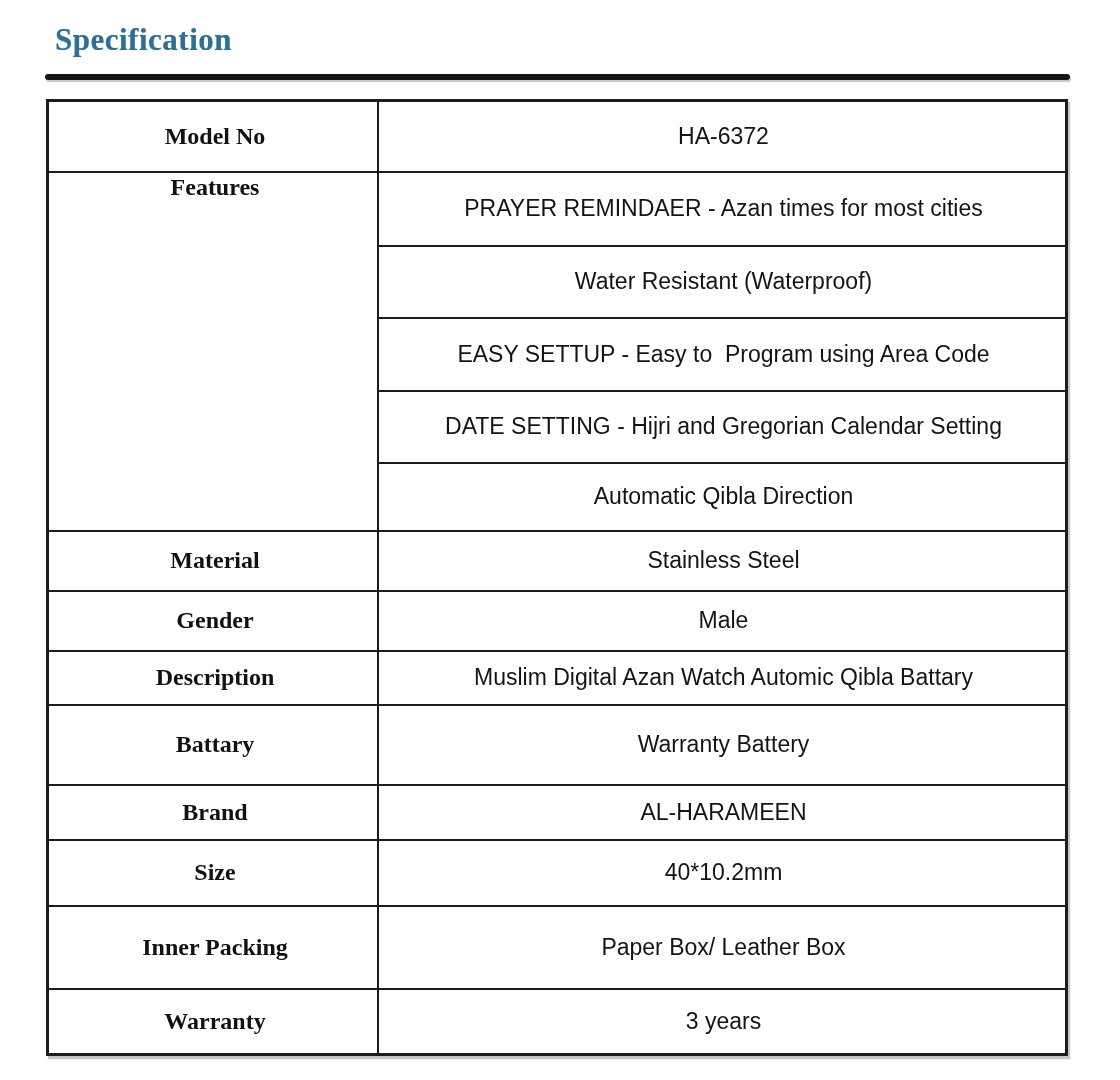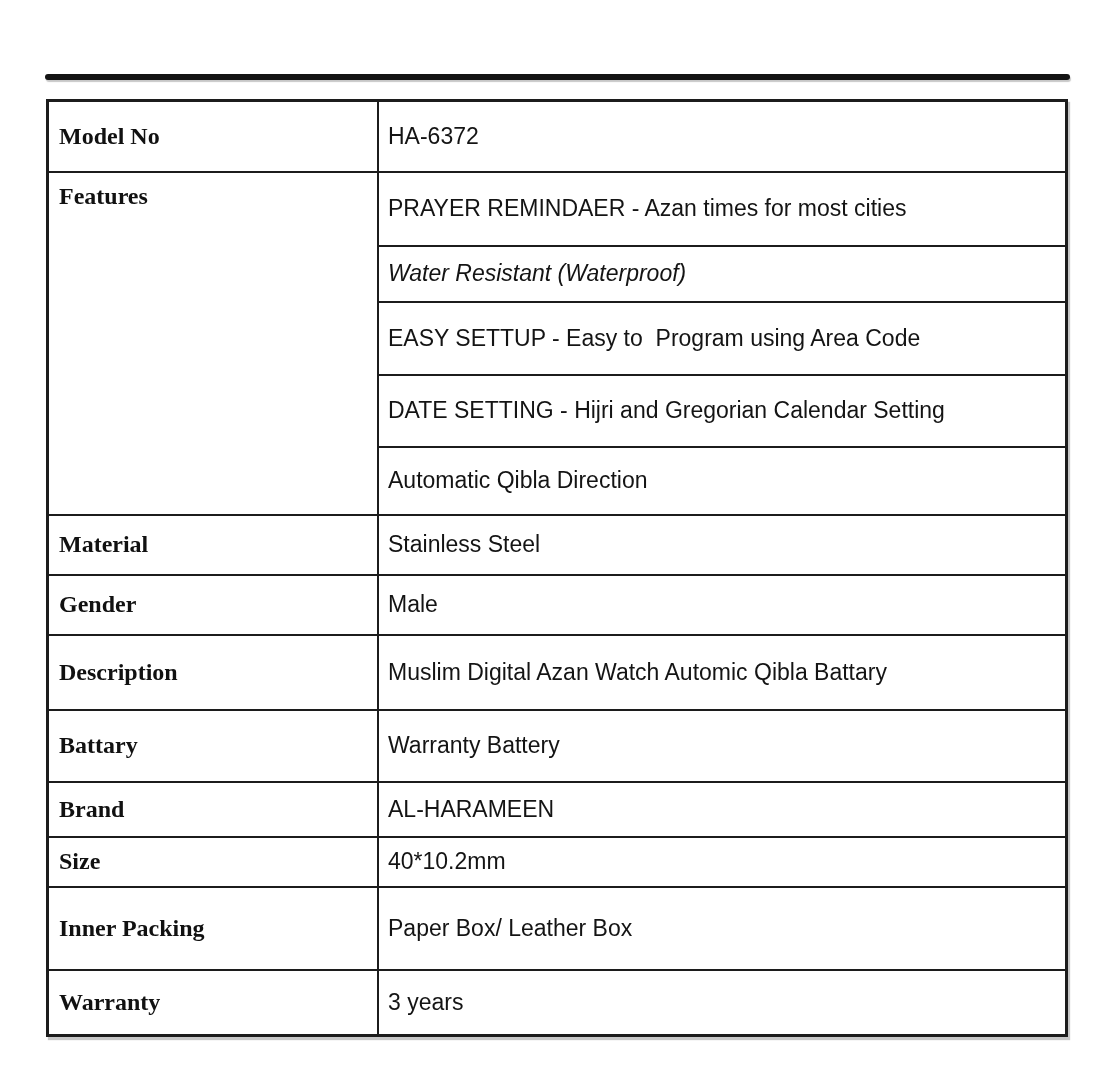--- a/index.html
+++ b/index.html
@@ -42,98 +42,100 @@
   table.spec {
     position: absolute;
     left: 46px;
     top: 99px;
     width: 1022px;
     border-collapse: collapse;
     table-layout: fixed;
     background: #ffffff;
     border: 3px solid #1c1c1c;
     box-shadow: 2px 3px 1px rgba(130,130,130,0.45);
+    text-align: center;
   }
   table.spec td {
     border: 2px solid #1c1c1c;
     background: #ffffff;
     overflow: hidden;
   }
   td.label-cell {
     width: 312px;
     font-family: "Liberation Serif", "DejaVu Serif", serif;
     font-weight: bold;
     font-size: 24px;
     padding: 0 6px 0 10px;
     vertical-align: middle;
     color: #111111;
   }
   td.label-cell.top-align {
     vertical-align: top;
-    padding-top: 10px;
+    padding-top: 1px;
     margin-top: 32px;
   }
   td.value-cell {
     font-family: "Liberation Sans", "DejaVu Sans", sans-serif;
     font-size: 23px;
     padding: 0 6px 0 9px;
     vertical-align: middle;
     color: #141414;
     white-space: pre-wrap;
   }
 </style>
 </head>
 <body>
 
 <div class="page">
+  <div class="title">Specification</div>
   <div class="title-rule"></div>
 
   <table class="spec">
     <tbody>
         <tr style="height: 71px;">
           <td class="label-cell" rowspan="1">Model No</td>
           <td class="value-cell">HA-6372</td>
         </tr>
         <tr style="height: 74px;">
           <td class="label-cell top-align" rowspan="5">Features</td>
           <td class="value-cell">PRAYER REMINDAER - Azan times for most cities</td>
         </tr>
-        <tr style="height: 56px; font-style: italic;">
+        <tr style="height: 72px;">
           <td class="value-cell">Water Resistant (Waterproof)</td>
         </tr>
         <tr style="height: 73px;">
           <td class="value-cell">EASY SETTUP - Easy to  Program using Area Code</td>
         </tr>
         <tr style="height: 72px;">
           <td class="value-cell">DATE SETTING - Hijri and Gregorian Calendar Setting</td>
         </tr>
         <tr style="height: 68px;">
           <td class="value-cell">Automatic Qibla Direction</td>
         </tr>
         <tr style="height: 60px;">
           <td class="label-cell" rowspan="1">Material</td>
           <td class="value-cell">Stainless Steel</td>
         </tr>
         <tr style="height: 60px;">
           <td class="label-cell" rowspan="1">Gender</td>
           <td class="value-cell">Male</td>
         </tr>
-        <tr style="height: 75px;">
+        <tr style="height: 54px;">
           <td class="label-cell" rowspan="1">Description</td>
           <td class="value-cell">Muslim Digital Azan Watch Automic Qibla Battary</td>
         </tr>
-        <tr style="height: 72px;">
+        <tr style="height: 80px;">
           <td class="label-cell" rowspan="1">Battary</td>
           <td class="value-cell">Warranty Battery</td>
         </tr>
         <tr style="height: 55px;">
           <td class="label-cell" rowspan="1">Brand</td>
           <td class="value-cell">AL-HARAMEEN</td>
         </tr>
-        <tr style="height: 50px;">
+        <tr style="height: 66px;">
           <td class="label-cell" rowspan="1">Size</td>
           <td class="value-cell">40*10.2mm</td>
         </tr>
         <tr style="height: 83px;">
           <td class="label-cell" rowspan="1">Inner Packing</td>
           <td class="value-cell">Paper Box/ Leather Box</td>
         </tr>
         <tr style="height: 66px;">
           <td class="label-cell" rowspan="1">Warranty</td>
           <td class="value-cell">3 years</td>

